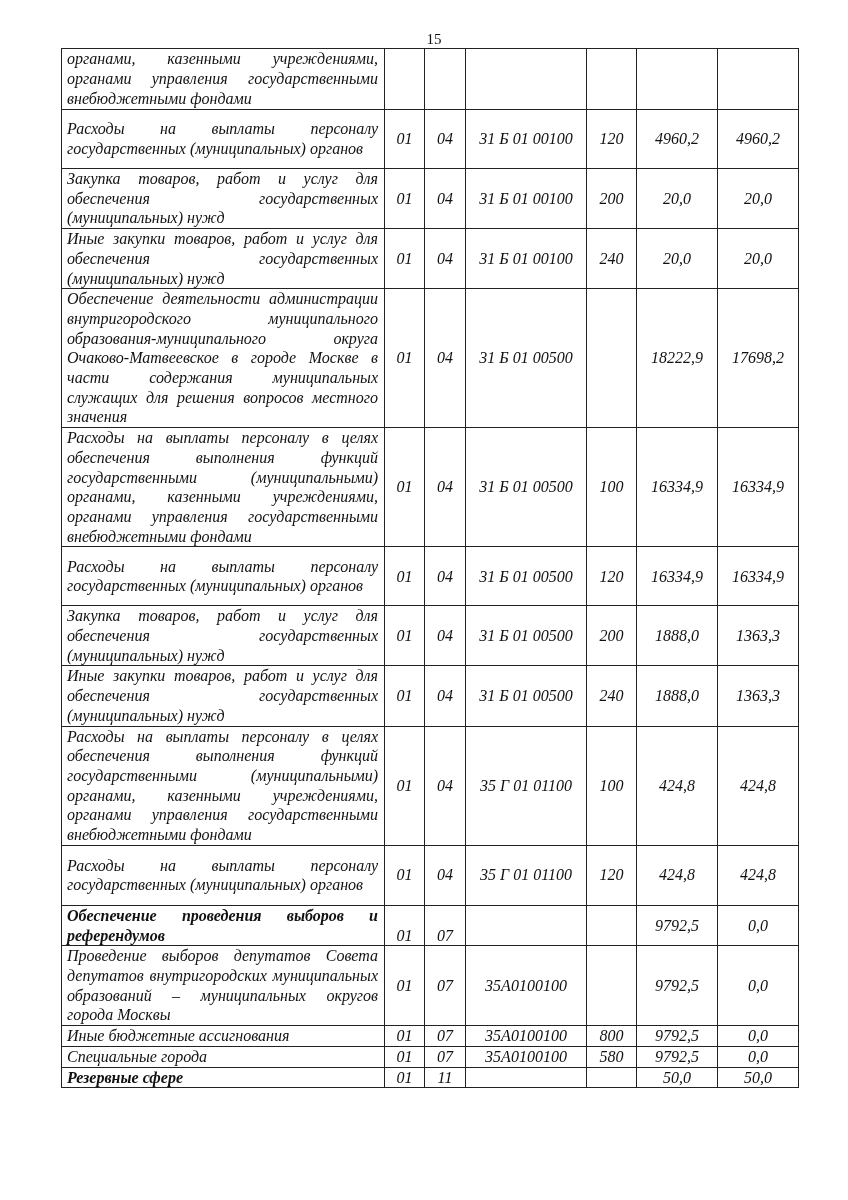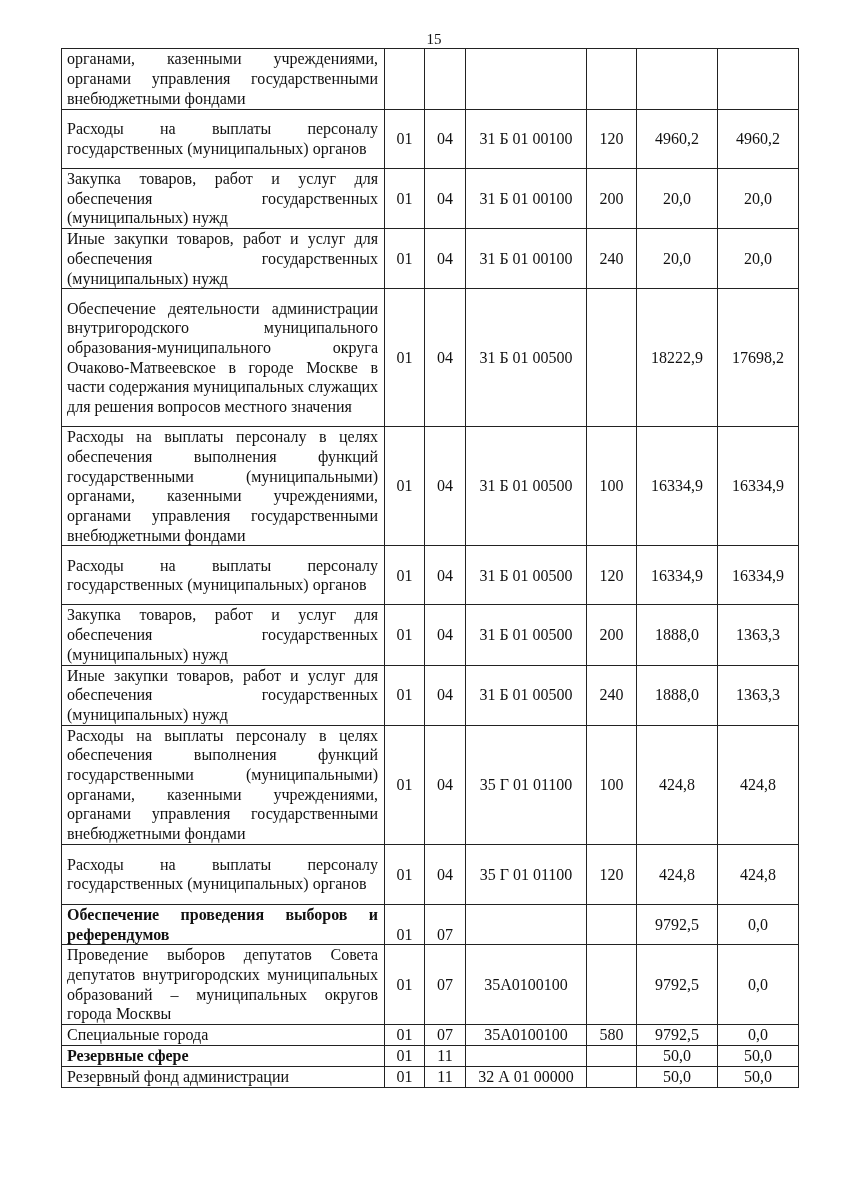--- a/index.html
+++ b/index.html
@@ -1,21 +1,21 @@
 <!DOCTYPE html>
 <html><head>
 <meta charset="utf-8">
 <style>
   html, body { margin: 0; padding: 0; background: #ffffff; }
   body { width: 848px; height: 1200px; position: relative; overflow: hidden;
          font-family: "Liberation Serif", "DejaVu Serif", serif; color: #111; }
   .page-number { position: absolute; top: 30px; left: 0; width: 868px; text-align: center;
                  font-size: 15px; line-height: 18px; }
   table.budget { position: absolute; left: 61px; top: 48px; border-collapse: collapse;
-                 table-layout: fixed; width: 737px; font-size: 16px; }
+                 table-layout: fixed; width: 737px; font-size: 16px; font-style: italic; }
   table.budget td { border: 1.3px solid #222; padding: 0 4px; vertical-align: middle;
                     text-align: center; line-height: 19.7px; overflow: hidden; }
   table.budget td.name { text-align: justify; text-align-last: left; padding: 0 6px 0 5px; }
   table.budget tr.row-hgray td { border-top-color: #8a8a8a; }
   table.budget td.vgray { border-left-color: #8a8a8a; }
   table.budget td.num { text-align: center; }
   table.budget tr.bold td.name { font-weight: bold; }
   table.budget td.bottom { vertical-align: bottom; }
   .justify-last { text-align-last: justify; }
 </style>
@@ -145,41 +145,41 @@
       </tr>
       <tr style="height: 80px; margin-left: 30px;">
         <td class="name">Проведение выборов депутатов Совета депутатов внутригородских муниципальных образований – муниципальных округов города Москвы</td>
         <td class="num">01</td>
         <td class="num vgray">07</td>
         <td class="num">35А0100100</td>
         <td class="num"></td>
         <td class="num">9792,5</td>
         <td class="num vgray">0,0</td>
       </tr>
+      <tr class="row-hgray" style="height: 20px;">
+        <td class="name">Иные бюджетные ассигнования</td>
+        <td class="num">01</td>
+        <td class="num vgray">07</td>
+        <td class="num">35А0100100</td>
+        <td class="num">800</td>
+        <td class="num">9792,5</td>
+        <td class="num vgray">0,0</td>
+      </tr>
       <tr style="height: 20px;">
         <td class="name">Специальные города</td>
         <td class="num">01</td>
         <td class="num vgray">07</td>
         <td class="num">35А0100100</td>
         <td class="num">580</td>
         <td class="num">9792,5</td>
         <td class="num vgray">0,0</td>
       </tr>
       <tr class="row-hgray bold" style="height: 20px;">
         <td class="name">Резервные сфере</td>
         <td class="num">01</td>
         <td class="num vgray">11</td>
         <td class="num"></td>
         <td class="num"></td>
         <td class="num">50,0</td>
         <td class="num vgray">50,0</td>
       </tr>
-      <tr class="row-hgray" style="height: 21px;">
-        <td class="name justify-last">Резервный фонд администрации</td>
-        <td class="num">01</td>
-        <td class="num vgray">11</td>
-        <td class="num">32 А 01 00000</td>
-        <td class="num"></td>
-        <td class="num">50,0</td>
-        <td class="num vgray">50,0</td>
-      </tr>
     </tbody>
 </table>
 
 </body></html>

